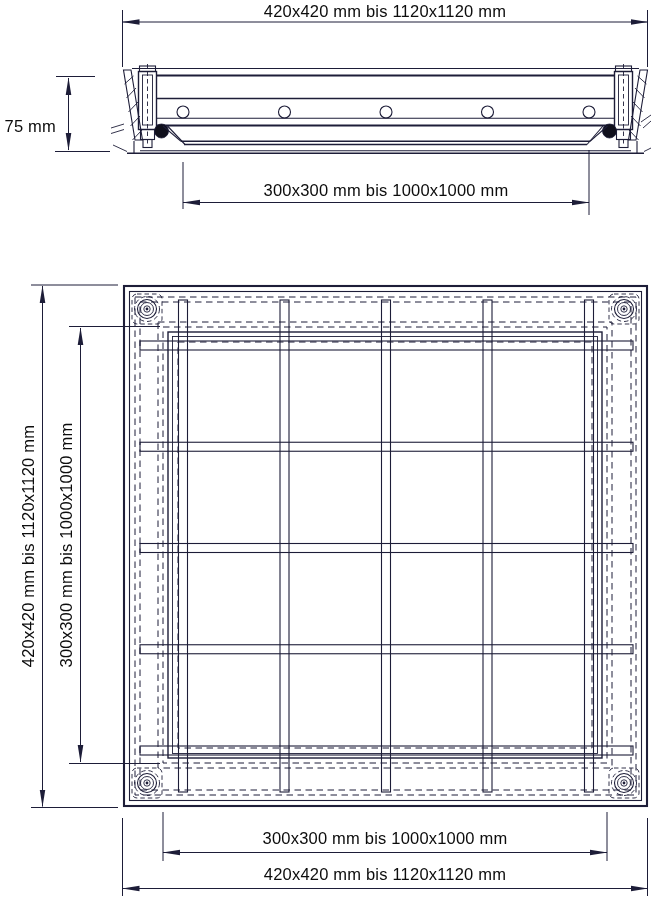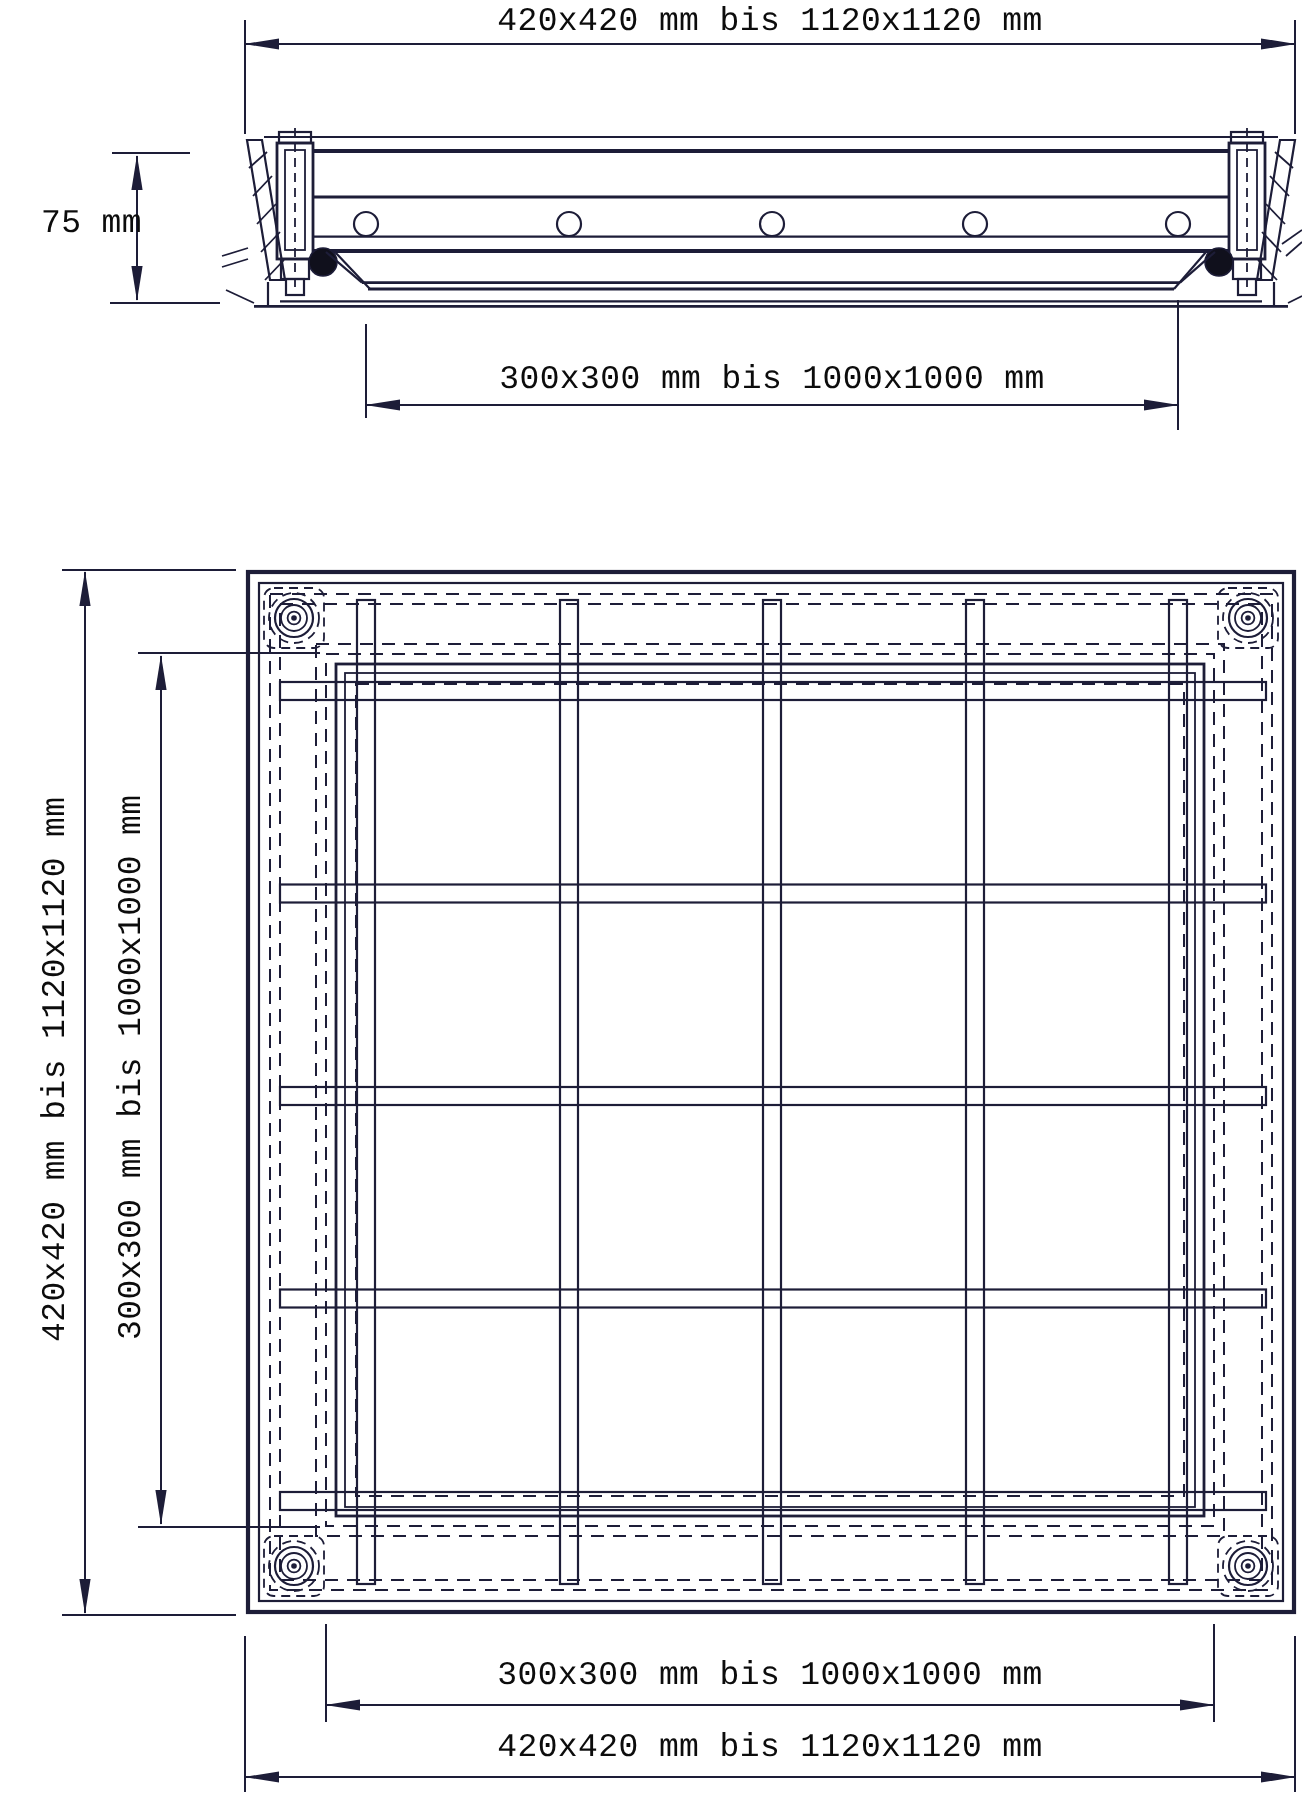--- a/index.html
+++ b/index.html
@@ -1,20 +1,20 @@
 <!DOCTYPE html>
 <html style="--line: #1d1d38; --text: #0c0c0c; --background: #ffffff; --seal: #10101c;"><head>
 <meta charset="utf-8">
 <style>
   :root { --line:#1d1d38; --text:#0c0c0c; --background:#ffffff; --seal:#10101c; }
   html,body { margin:0; padding:0; background:var(--background); }
   #stage {
     position:relative; width:651px; height:903px; overflow:hidden;
     background:var(--background);
-    font-family:Liberation Mono, monospace;
+    font-family:Liberation Sans, sans-serif;
     color:var(--text);
   }
   svg { position:absolute; left:0; top:0; }
   .ln  { stroke:var(--line); fill:none; stroke-width:1.1; }
   .ln2 { stroke:var(--line); fill:none; stroke-width:2.1; }
   .ln14{ stroke:var(--line); fill:none; stroke-width:1.4; }
   .ln09{ stroke:var(--line); fill:none; stroke-width:0.9; }
   .dsh { stroke:var(--line); fill:none; stroke-width:1; stroke-dasharray:6.5 4.5; }
   .dsh2{ stroke:var(--line); fill:none; stroke-width:0.9; stroke-dasharray:4.5 3; }
   .dim { stroke:var(--line); fill:none; stroke-width:1; }
@@ -217,21 +217,21 @@
 
     <g>
       <line class="dim" x1="122.5" y1="818" x2="122.5" y2="896"></line>
       <line class="dim" x1="647.5" y1="818" x2="647.5" y2="896"></line>
       <line class="dim" x1="122.5" y1="888.5" x2="647.5" y2="888.5" marker-start="url(#arw)" marker-end="url(#arw)"></line>
     </g>
   </svg>
 
   <div class="dimtext ctr" style="left:130px; top:1px; width:510px;">420x420 mm bis 1120x1120 mm</div>
 
-  <div class="dimtext rgt" style="left:0px; top:102px; width:56px;padding-left:15px;">75 mm</div>
+  <div class="dimtext rgt" style="left:0px; top:116px; width:56px;">75 mm</div>
 
   <div class="dimtext ctr" style="left:161px; top:180px; width:450px;">300x300 mm bis 1000x1000 mm</div>
 
   <div class="dimtext rot" style="left:-97px; top:536px; width:250px;">420x420 mm bis 1120x1120 mm</div>
 
   <div class="dimtext rot" style="left:-59px; top:535px; width:250px;">300x300 mm bis 1000x1000 mm</div>
 
   <div class="dimtext ctr" style="left:160px; top:828px; width:450px;">300x300 mm bis 1000x1000 mm</div>
 
   <div class="dimtext ctr" style="left:130px; top:864px; width:510px;">420x420 mm bis 1120x1120 mm</div>

